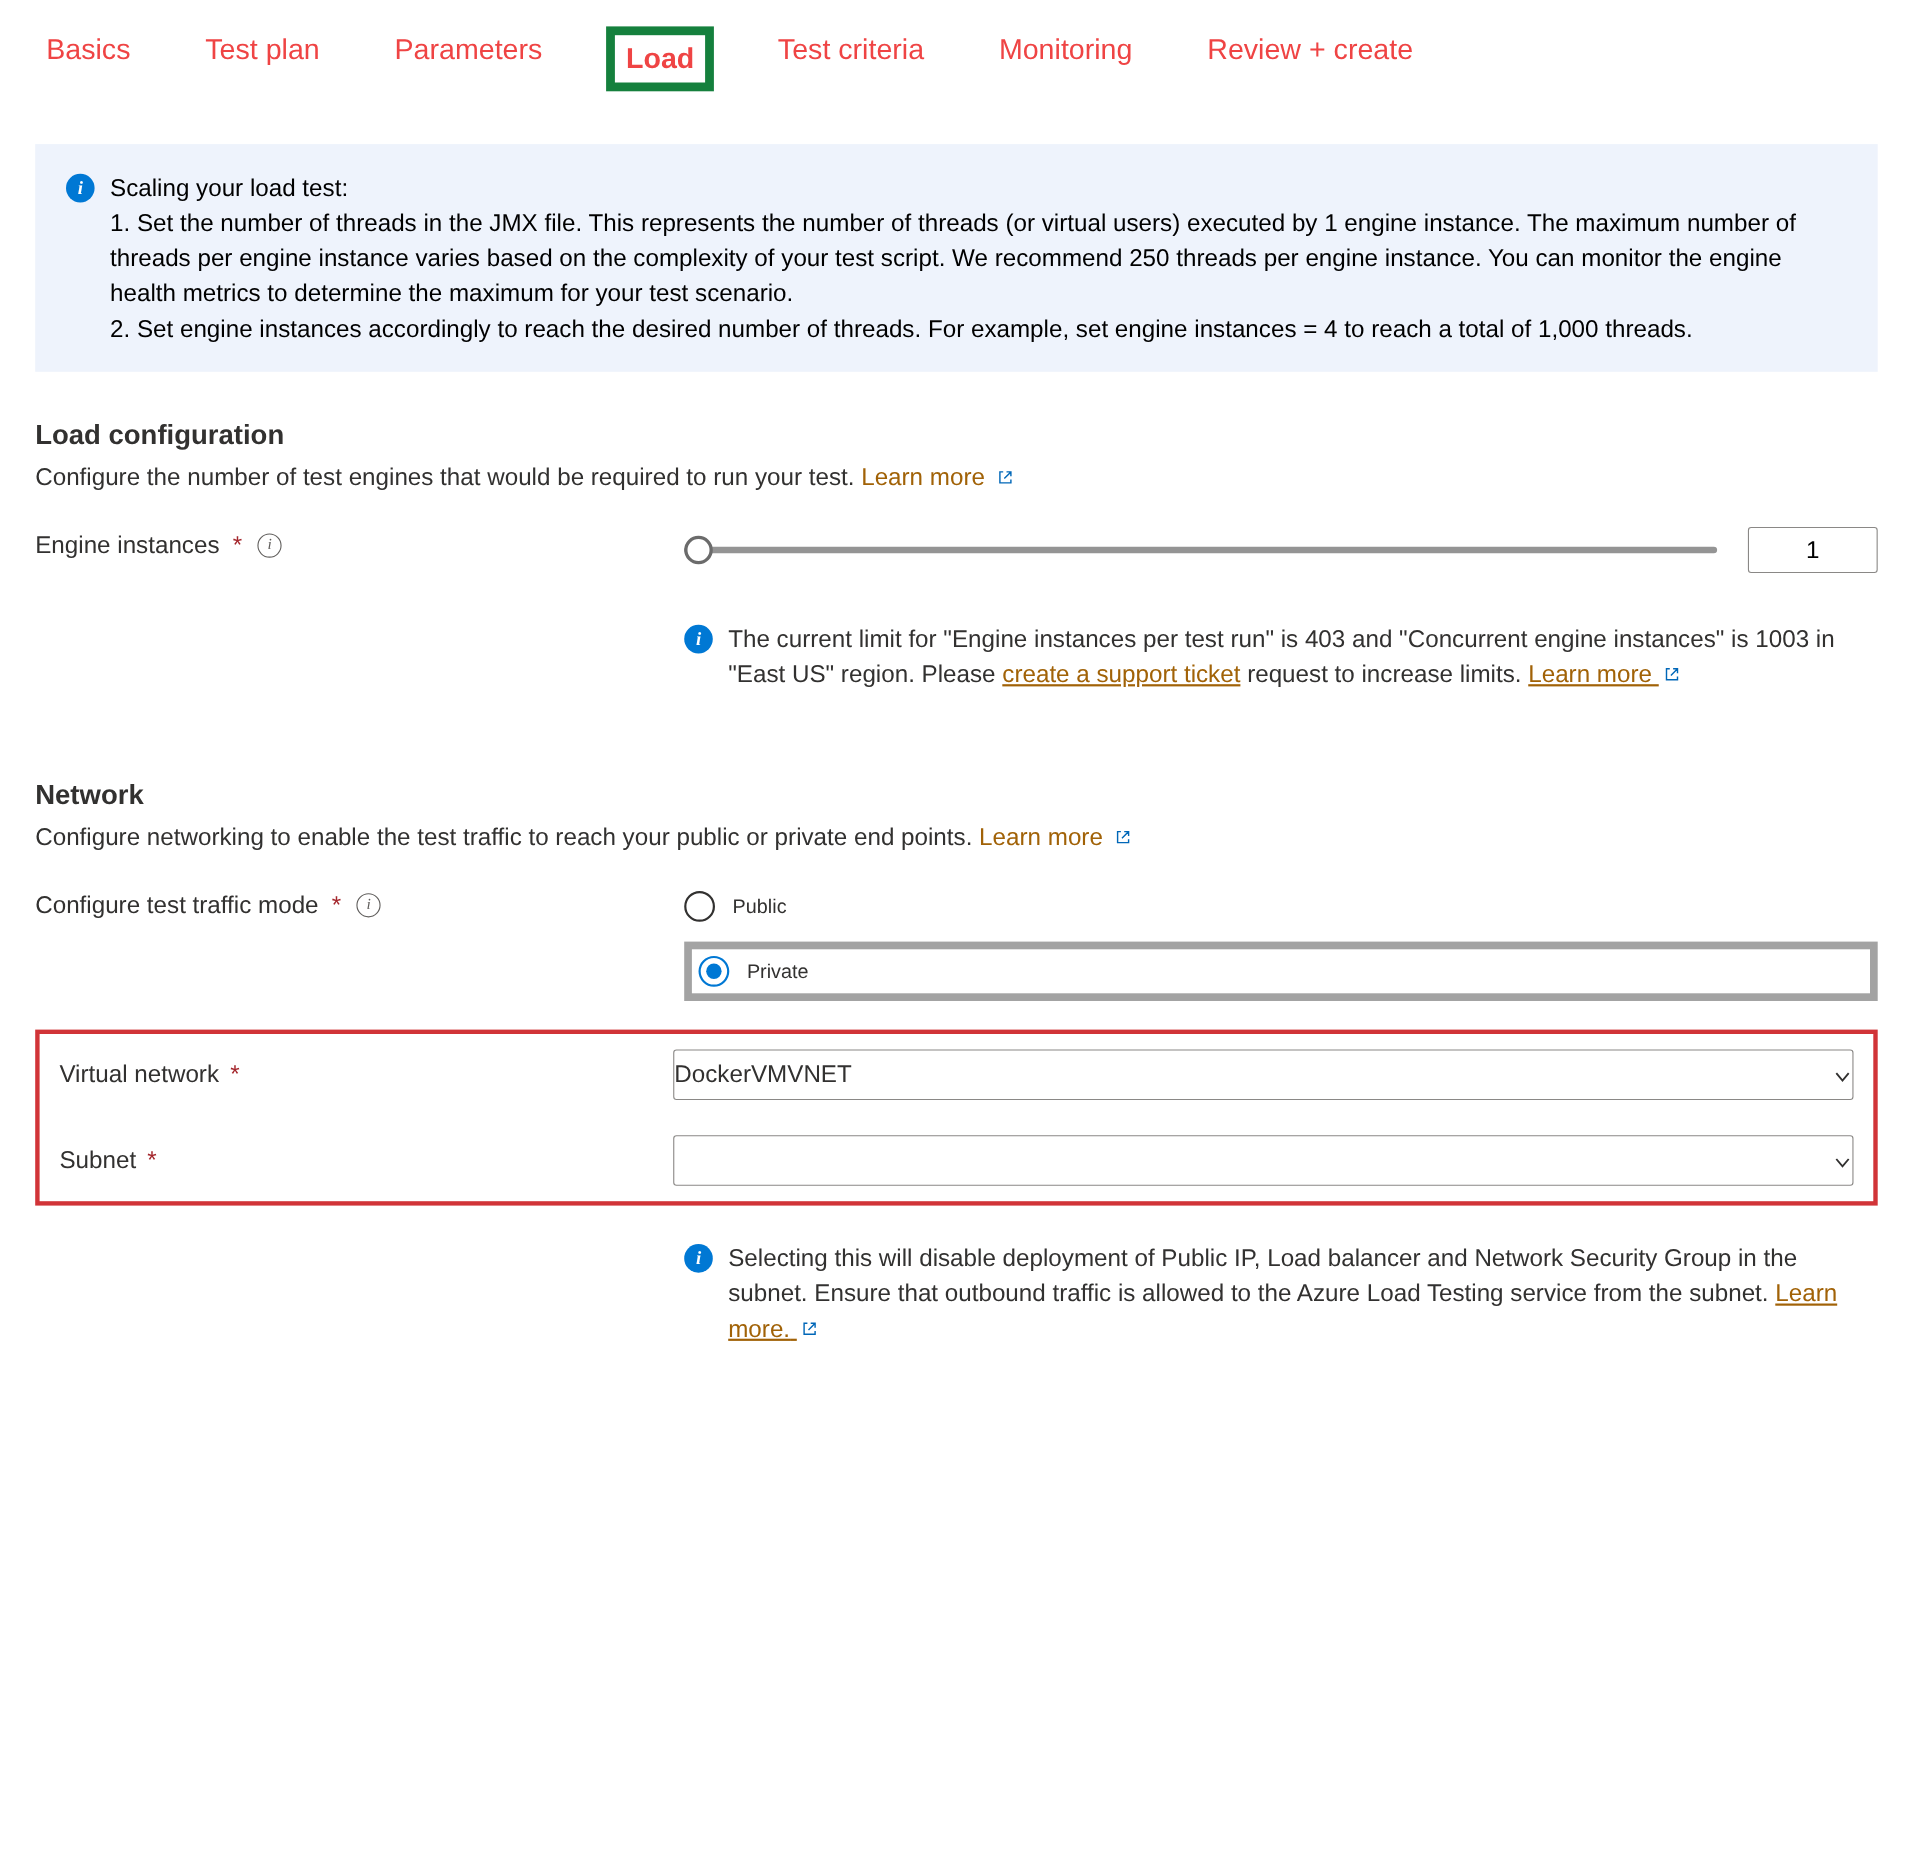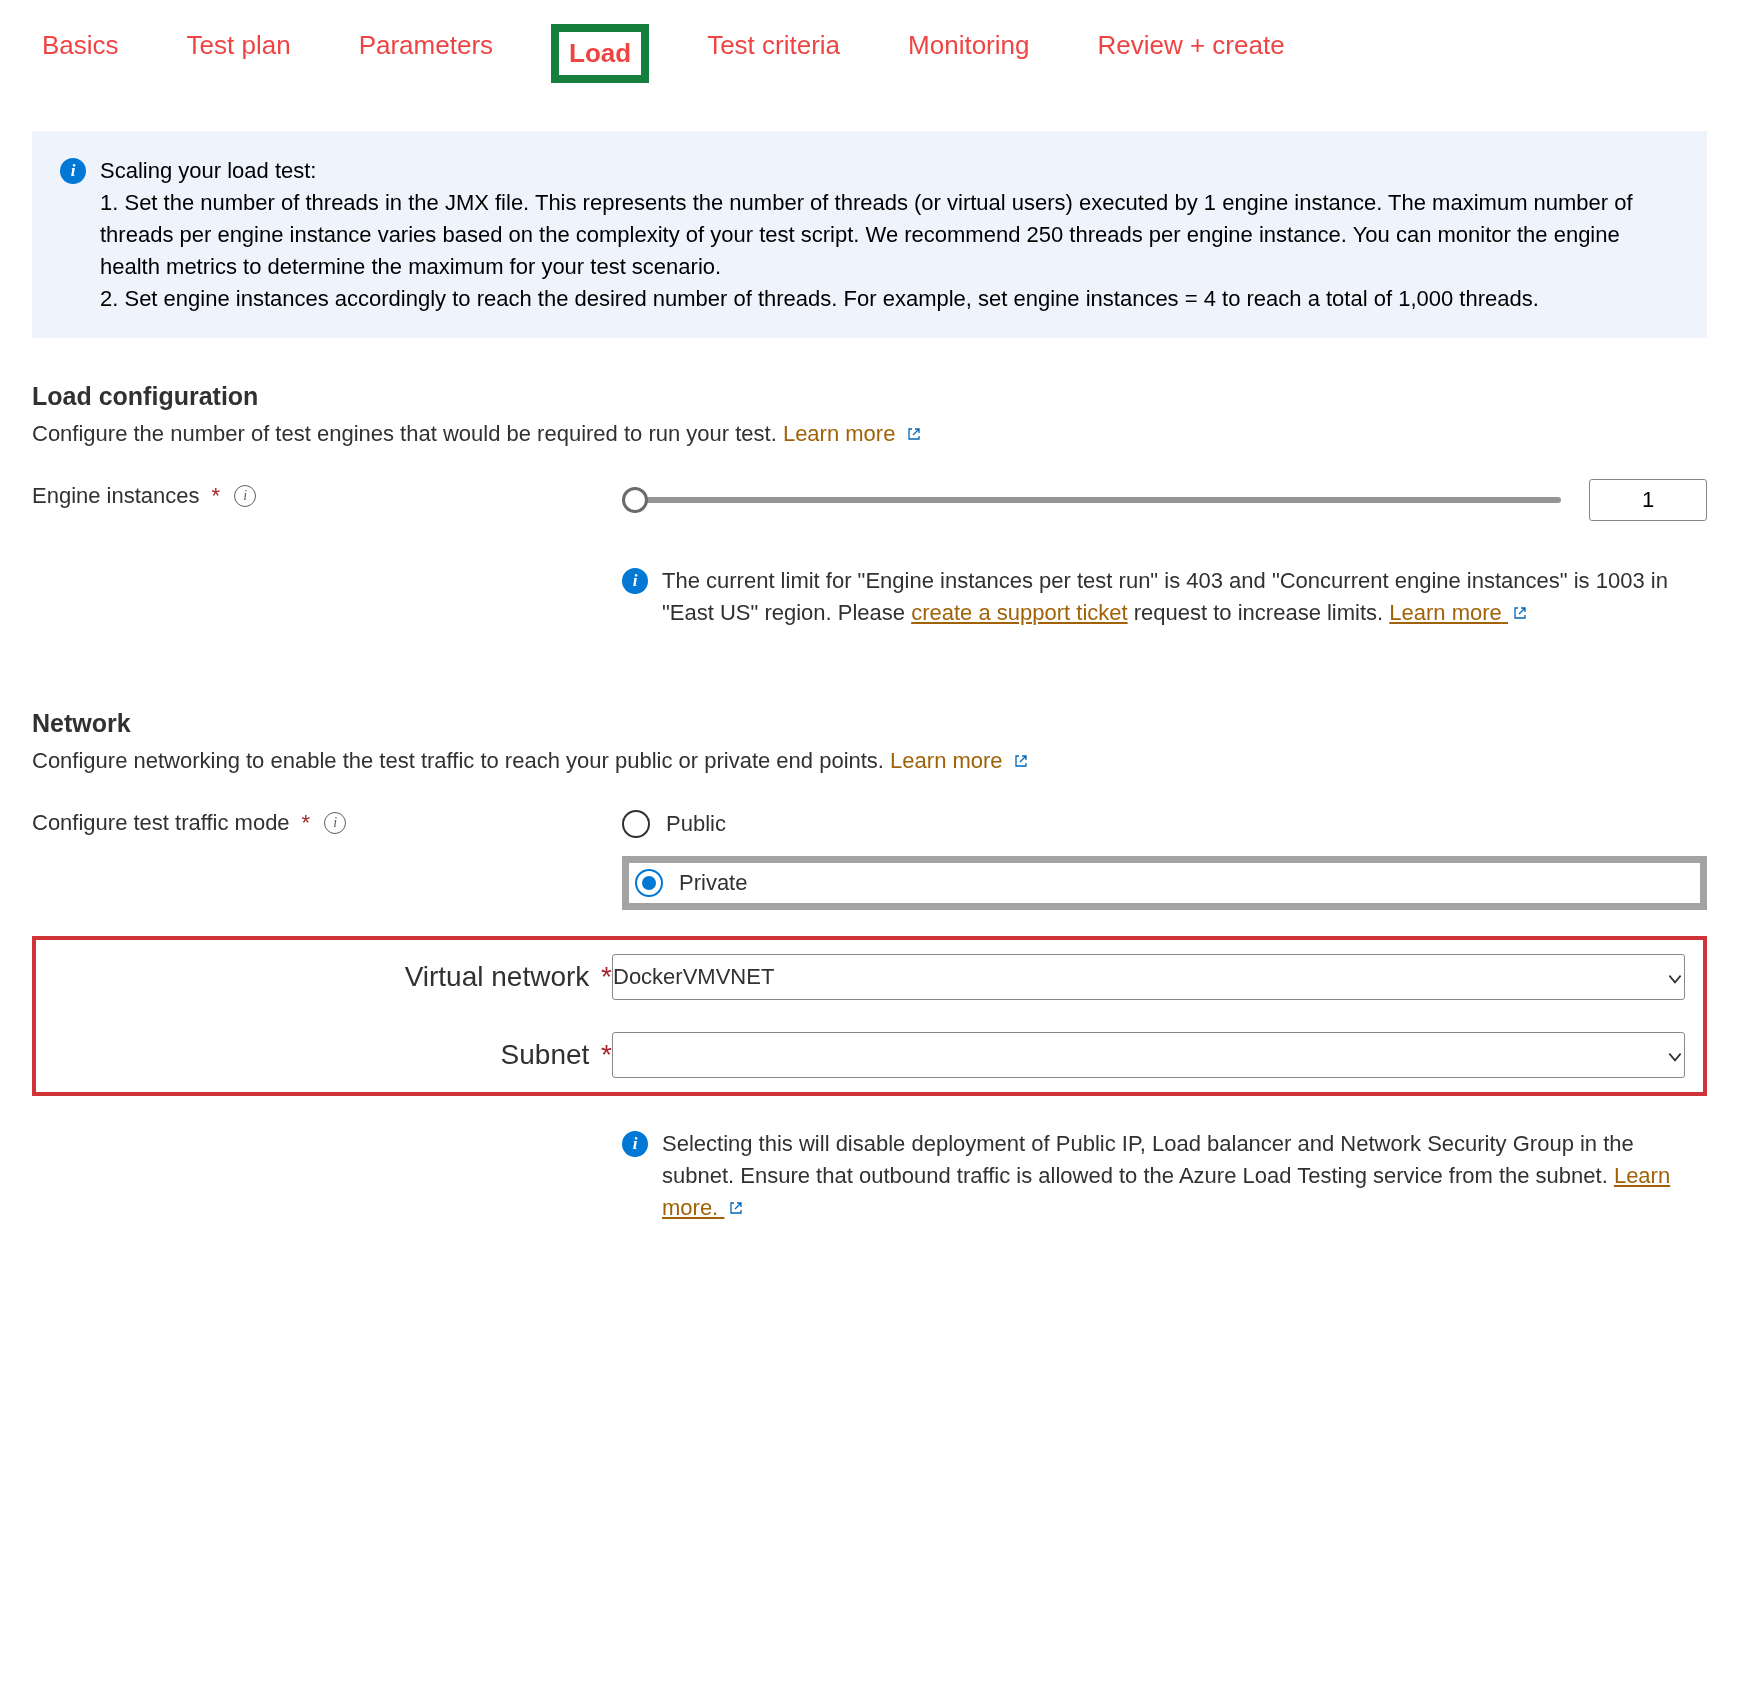--- a/index.html
+++ b/index.html
@@ -161,21 +161,21 @@
     
     .network-section { margin-top: 80px; }
 
     
     .radio-group { display: flex; flex-direction: column; gap: 14px; }
     .radio-item {
       display: flex;
       align-items: center;
       gap: 16px;
       cursor: pointer;
-      font-size: 22px;
+      font-size: 18px;
       padding: 4px 12px 4px 0;
     }
     .radio-outer {
       width: 28px;
       height: 28px;
       border-radius: 50%;
       border: 2px solid #323130;
       display: flex;
       align-items: center;
       justify-content: center;
@@ -204,22 +204,21 @@
     }
     .select-row {
       display: flex;
       align-items: center;
       margin-bottom: 32px;
     }
     .select-row:last-child { margin-bottom: 0; }
     .select-label {
       width: 558px;
       flex-shrink: 0;
-      font-size: 28px;
-      text-align: right;
+      font-size: 22px;
     }
     .select-box {
       flex: 1;
       height: 46px;
       border: 1px solid #8a8886;
       border-radius: 3px;
       display: flex;
       align-items: center;
       justify-content: space-between;
       padding: 0 0;

